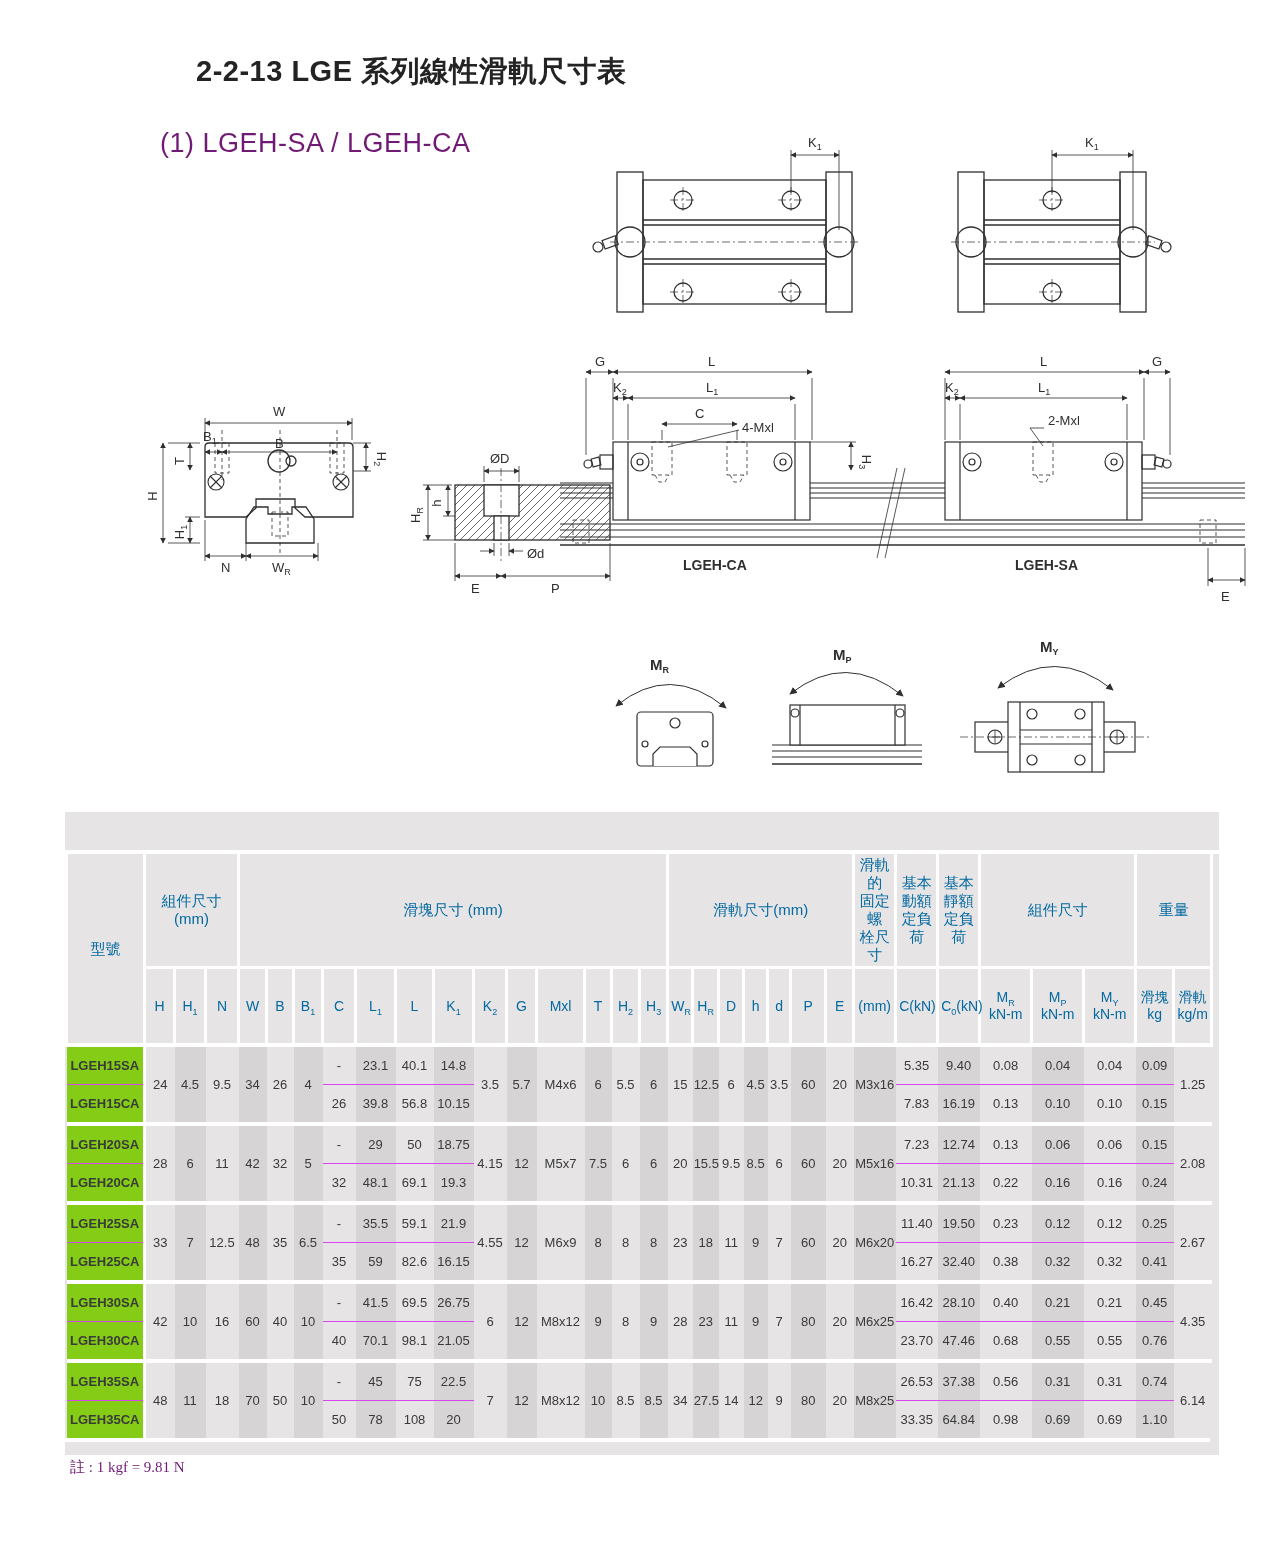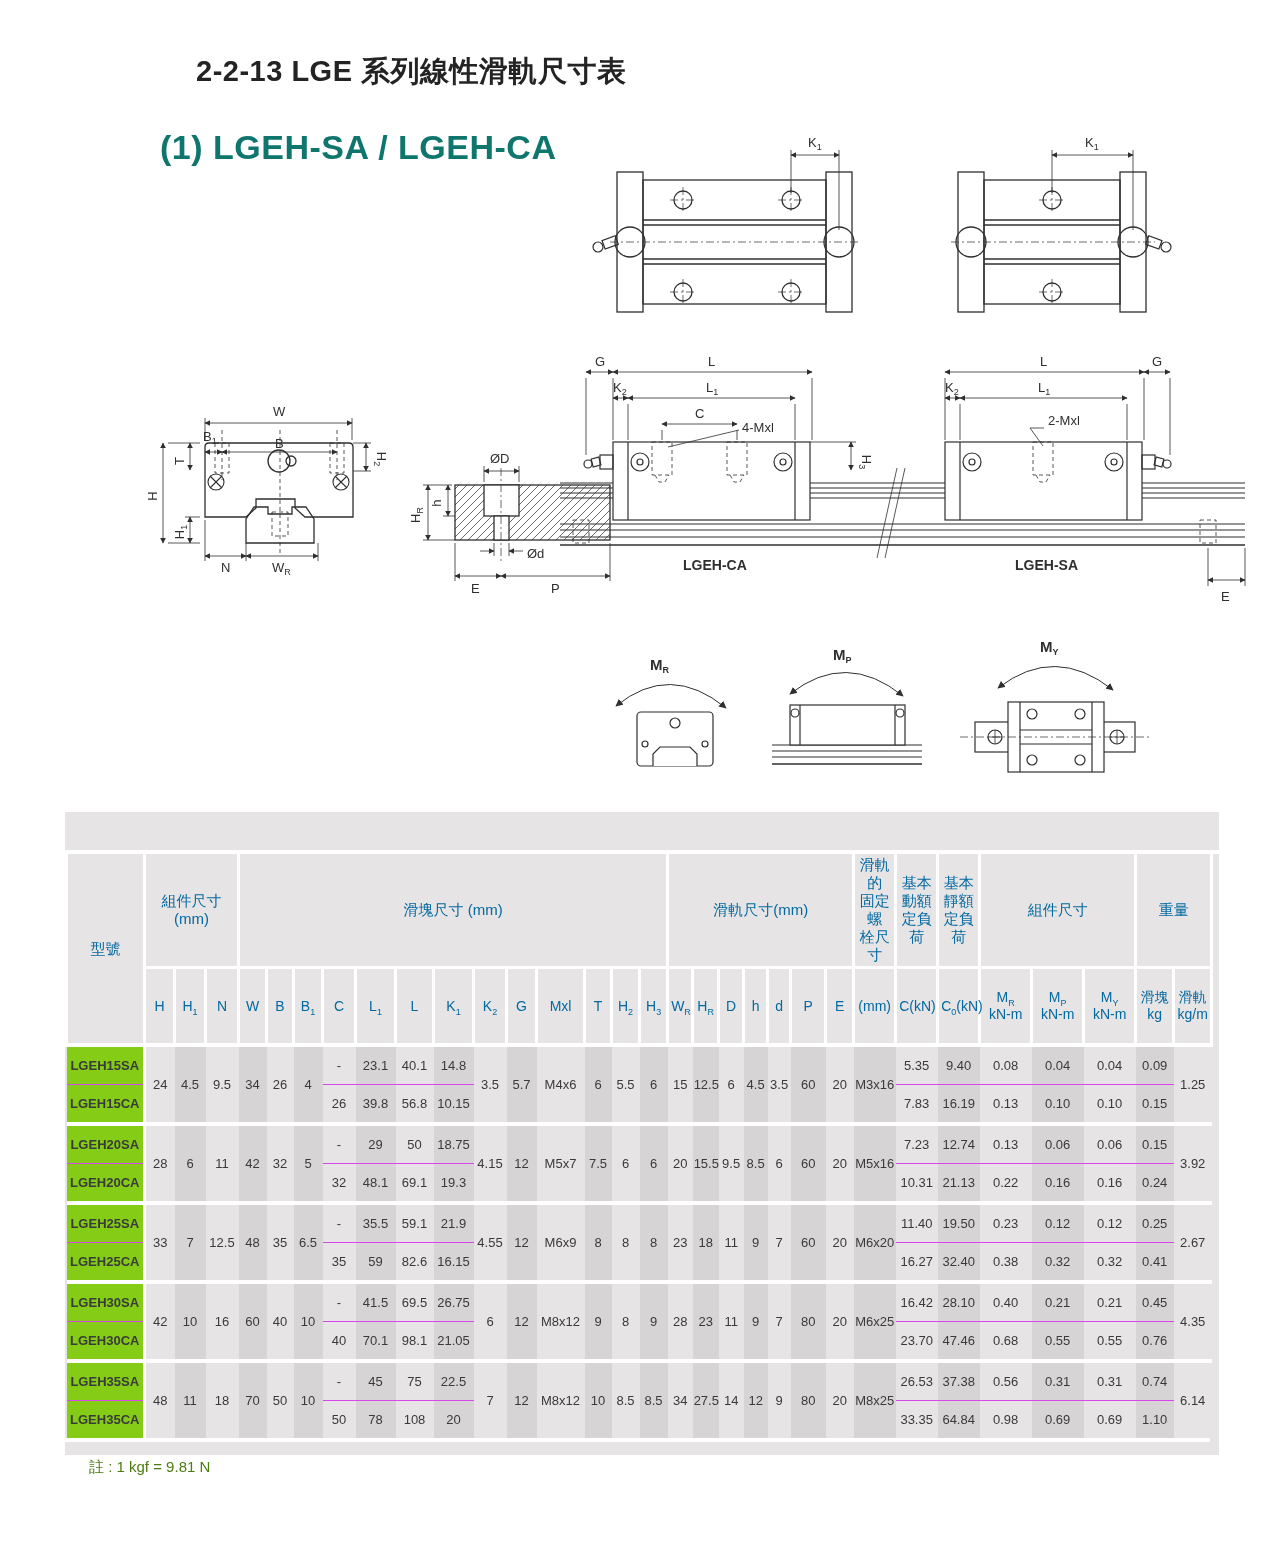--- a/index.html
+++ b/index.html
@@ -1,21 +1,21 @@
 <!DOCTYPE html>
 <html><head>
 <meta charset="utf-8">
 <style>
   html,body{margin:0;padding:0;}
   body{width:1284px;height:1546px;background:#ffffff;position:relative;
        font-family:"Liberation Sans",sans-serif;color:#2f2f2f;overflow:hidden;}
   .page-title{position:absolute;left:160px;top:52px;font-size:29px;font-weight:600;
        color:#232323;letter-spacing:.5px;margin-left:36px;}
-  .page-subtitle{position:absolute;left:160px;top:128px;font-size:34px;font-weight:700;
-       color:#0f766e;letter-spacing:.5px;}
+  .page-subtitle{position:absolute;left:160px;top:128px;font-size:27px;font-weight:400;
+       color:#701a75;letter-spacing:.5px;}
   #drawings{position:absolute;left:0;top:0;}
 
   
   .table-wrap{position:absolute;left:65px;top:812px;width:1154px;height:643px;
        background:#e6e4e4;box-sizing:border-box;}
   .top-strip{height:38px;}
   .white-rule{height:4px;background:#ffffff;width:100%;}
   .white-rule.narrow{width:1145px;}
   table.spec{border-collapse:collapse;table-layout:fixed;width:1145px;
        font-family:"Liberation Sans",sans-serif;}
@@ -26,21 +26,21 @@
   tr.sub-row th{height:70px;font-size:14px;}
   th.model-th{text-align:left;padding-left:10px;font-size:15px;}
   table.spec sub{font-size:9px;line-height:0;}
   table.spec td{text-align:center;vertical-align:middle;font-size:13px;
        color:#3a3a3a;height:37px;padding:0 1px;}
   td.shade{background:#d6d4d4;}
   td.model-cell{background:#84cc16;text-align:left;padding-left:8px;
        font-weight:700;font-size:13px;border-right:3px solid #ffffff;}
   tr.g-first td{border-top:4px solid #ffffff;}
   tr.g-second td{border-top:1px solid #d946ef;}
-  .note{margin:16px 0 0 24px;font-size:15px;color:#4d7c0f;}
+  .note{margin:16px 0 0 5px;font-size:15px;color:#701a75;font-family:Liberation Serif, serif;}
 
   
   text{font-family:"Liberation Sans",sans-serif;fill:#2f2f2f;stroke:none;}
   .dim{font-size:13px;}
   .dimsub{font-size:9px;}
   .viewlbl{font-size:14px;font-weight:600;}
   .momlbl{font-size:15px;font-weight:600;}
 </style>
 </head>
 <body>
@@ -538,21 +538,21 @@
           <td rowspan="2" class="">6</td>
           <td rowspan="2" class="shade">60</td>
           <td rowspan="2" class="">20</td>
           <td rowspan="2" class="shade">M5x16</td>
           <td class="">7.23</td>
           <td class="shade">12.74</td>
           <td class="">0.13</td>
           <td class="shade">0.06</td>
           <td class="">0.06</td>
           <td class="shade">0.15</td>
-          <td rowspan="2" class="">3.92</td>
+          <td rowspan="2" class="">2.08</td>
         </tr>
         <tr class="g-second">
           <td class="model-cell">LGEH20CA</td>
           <td class="">32</td>
           <td class="shade">48.1</td>
           <td class="">69.1</td>
           <td class="shade">19.3</td>
           <td class="">10.31</td>
           <td class="shade">21.13</td>
           <td class="">0.22</td>

